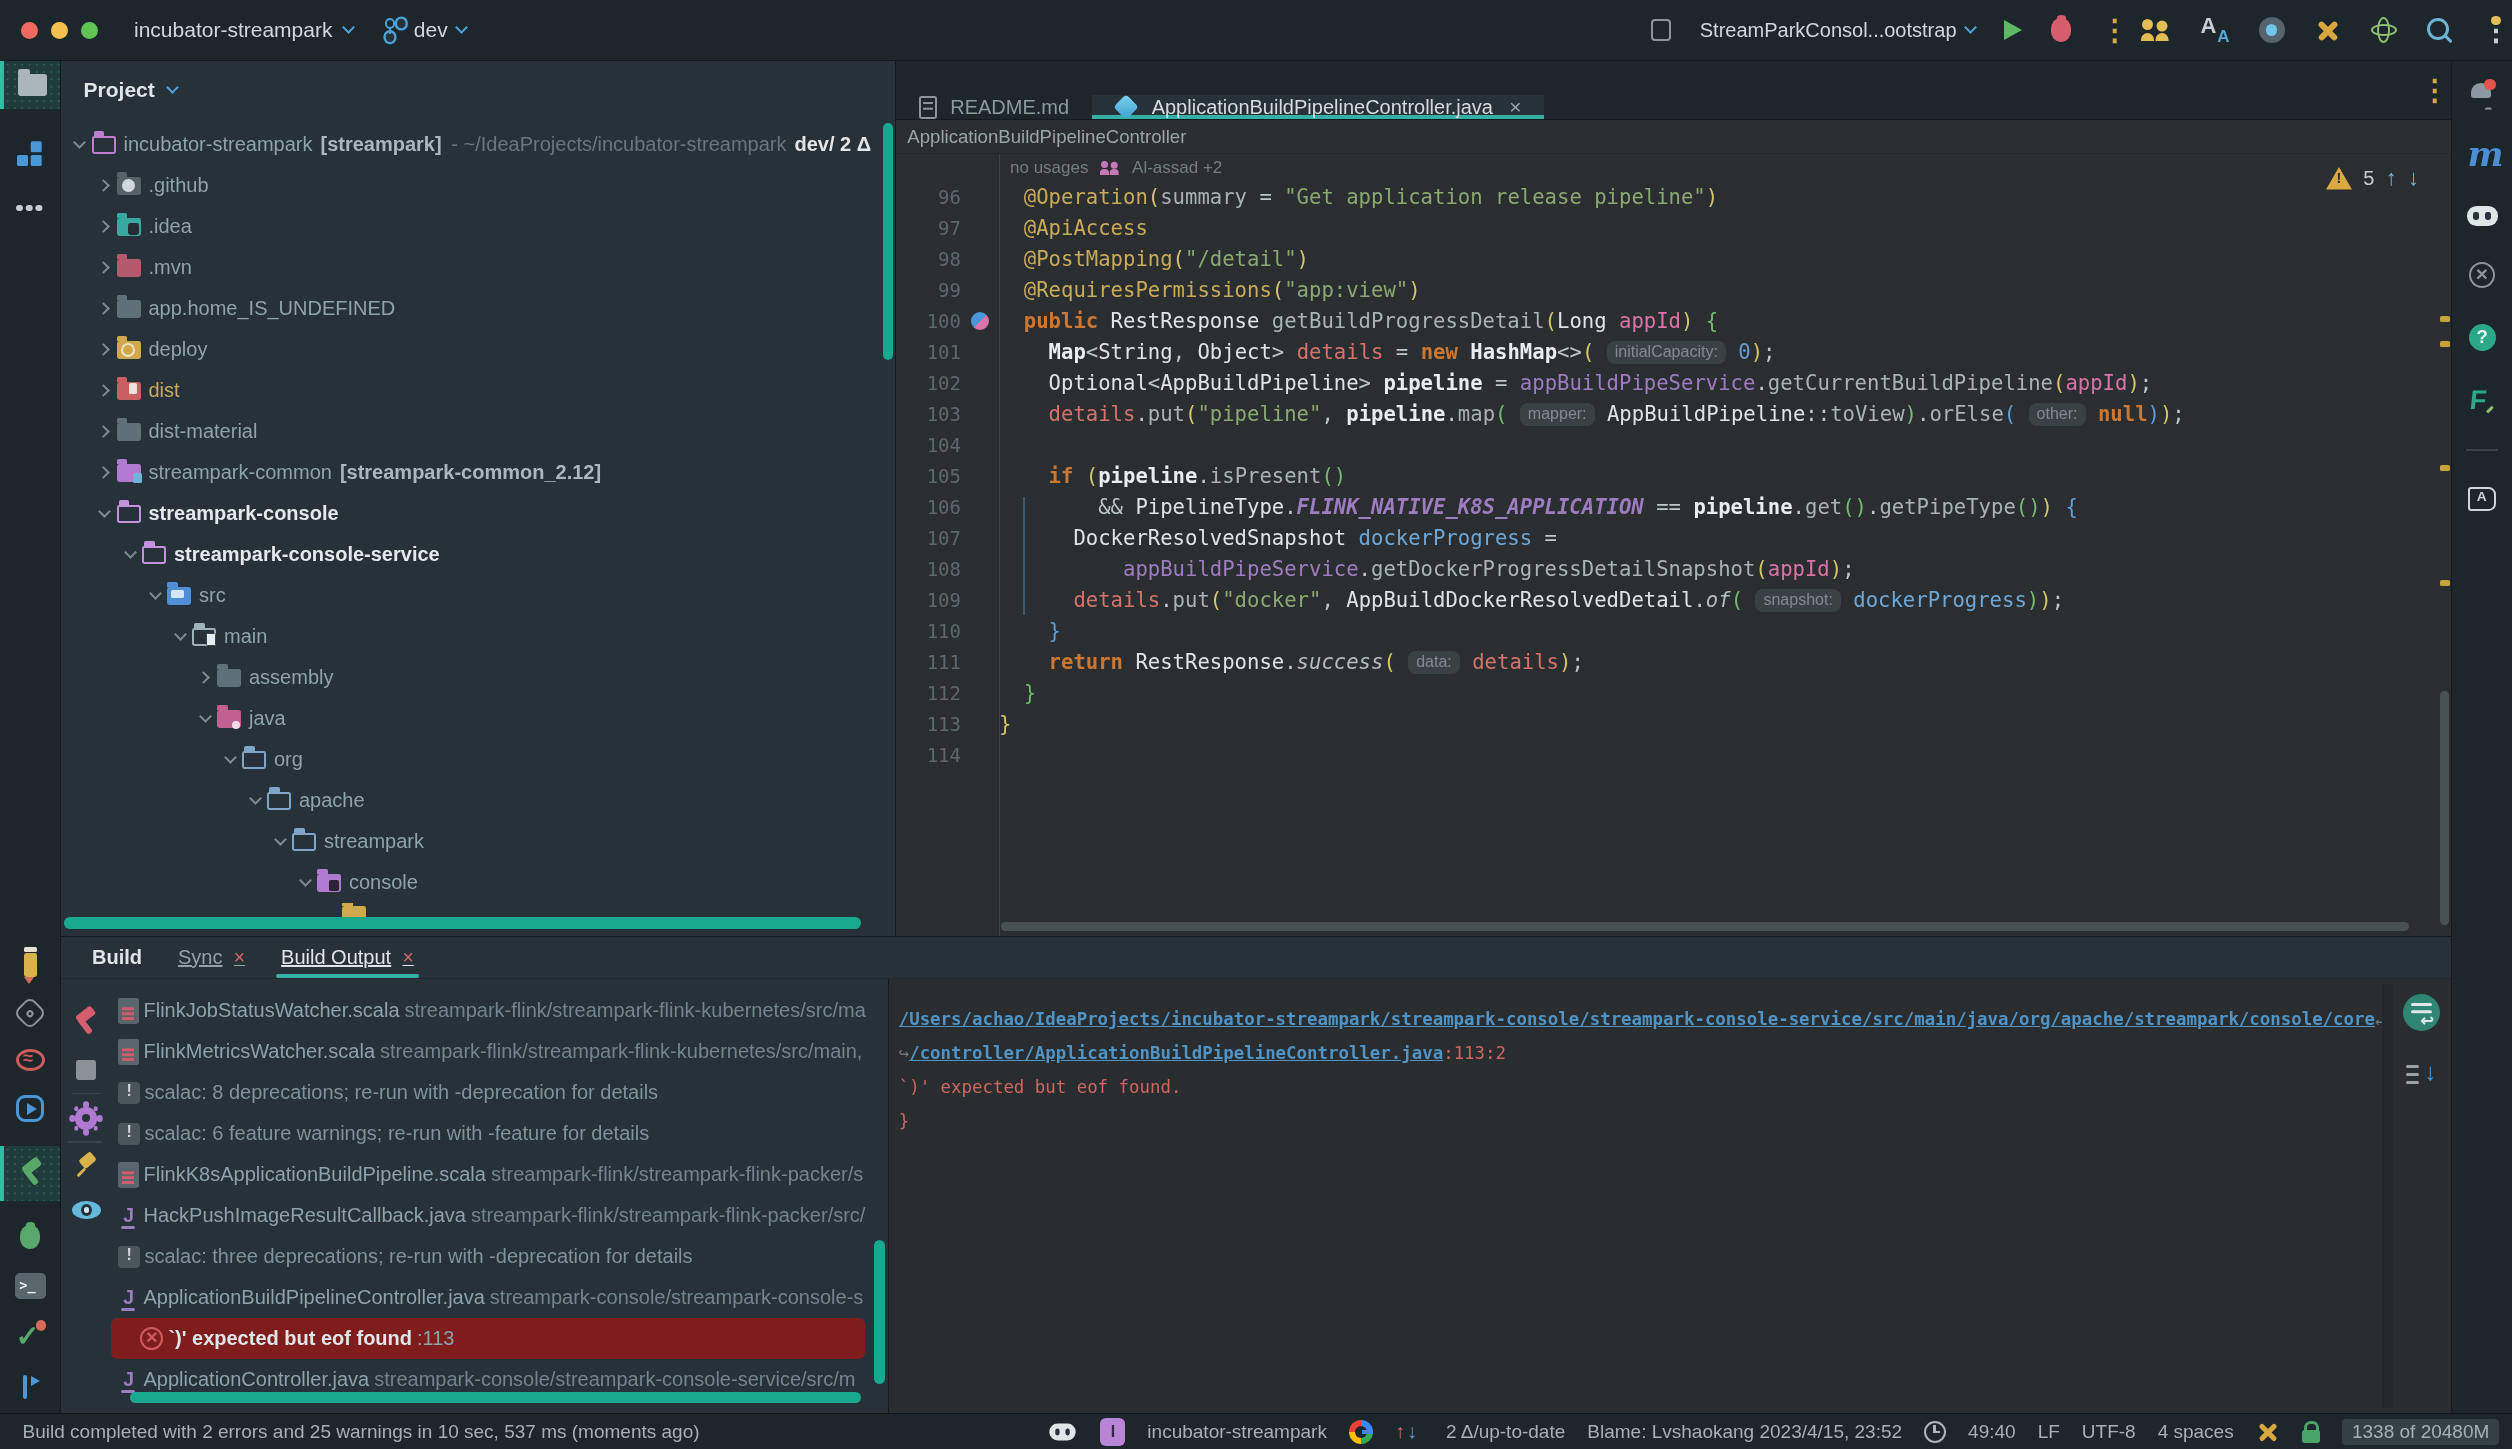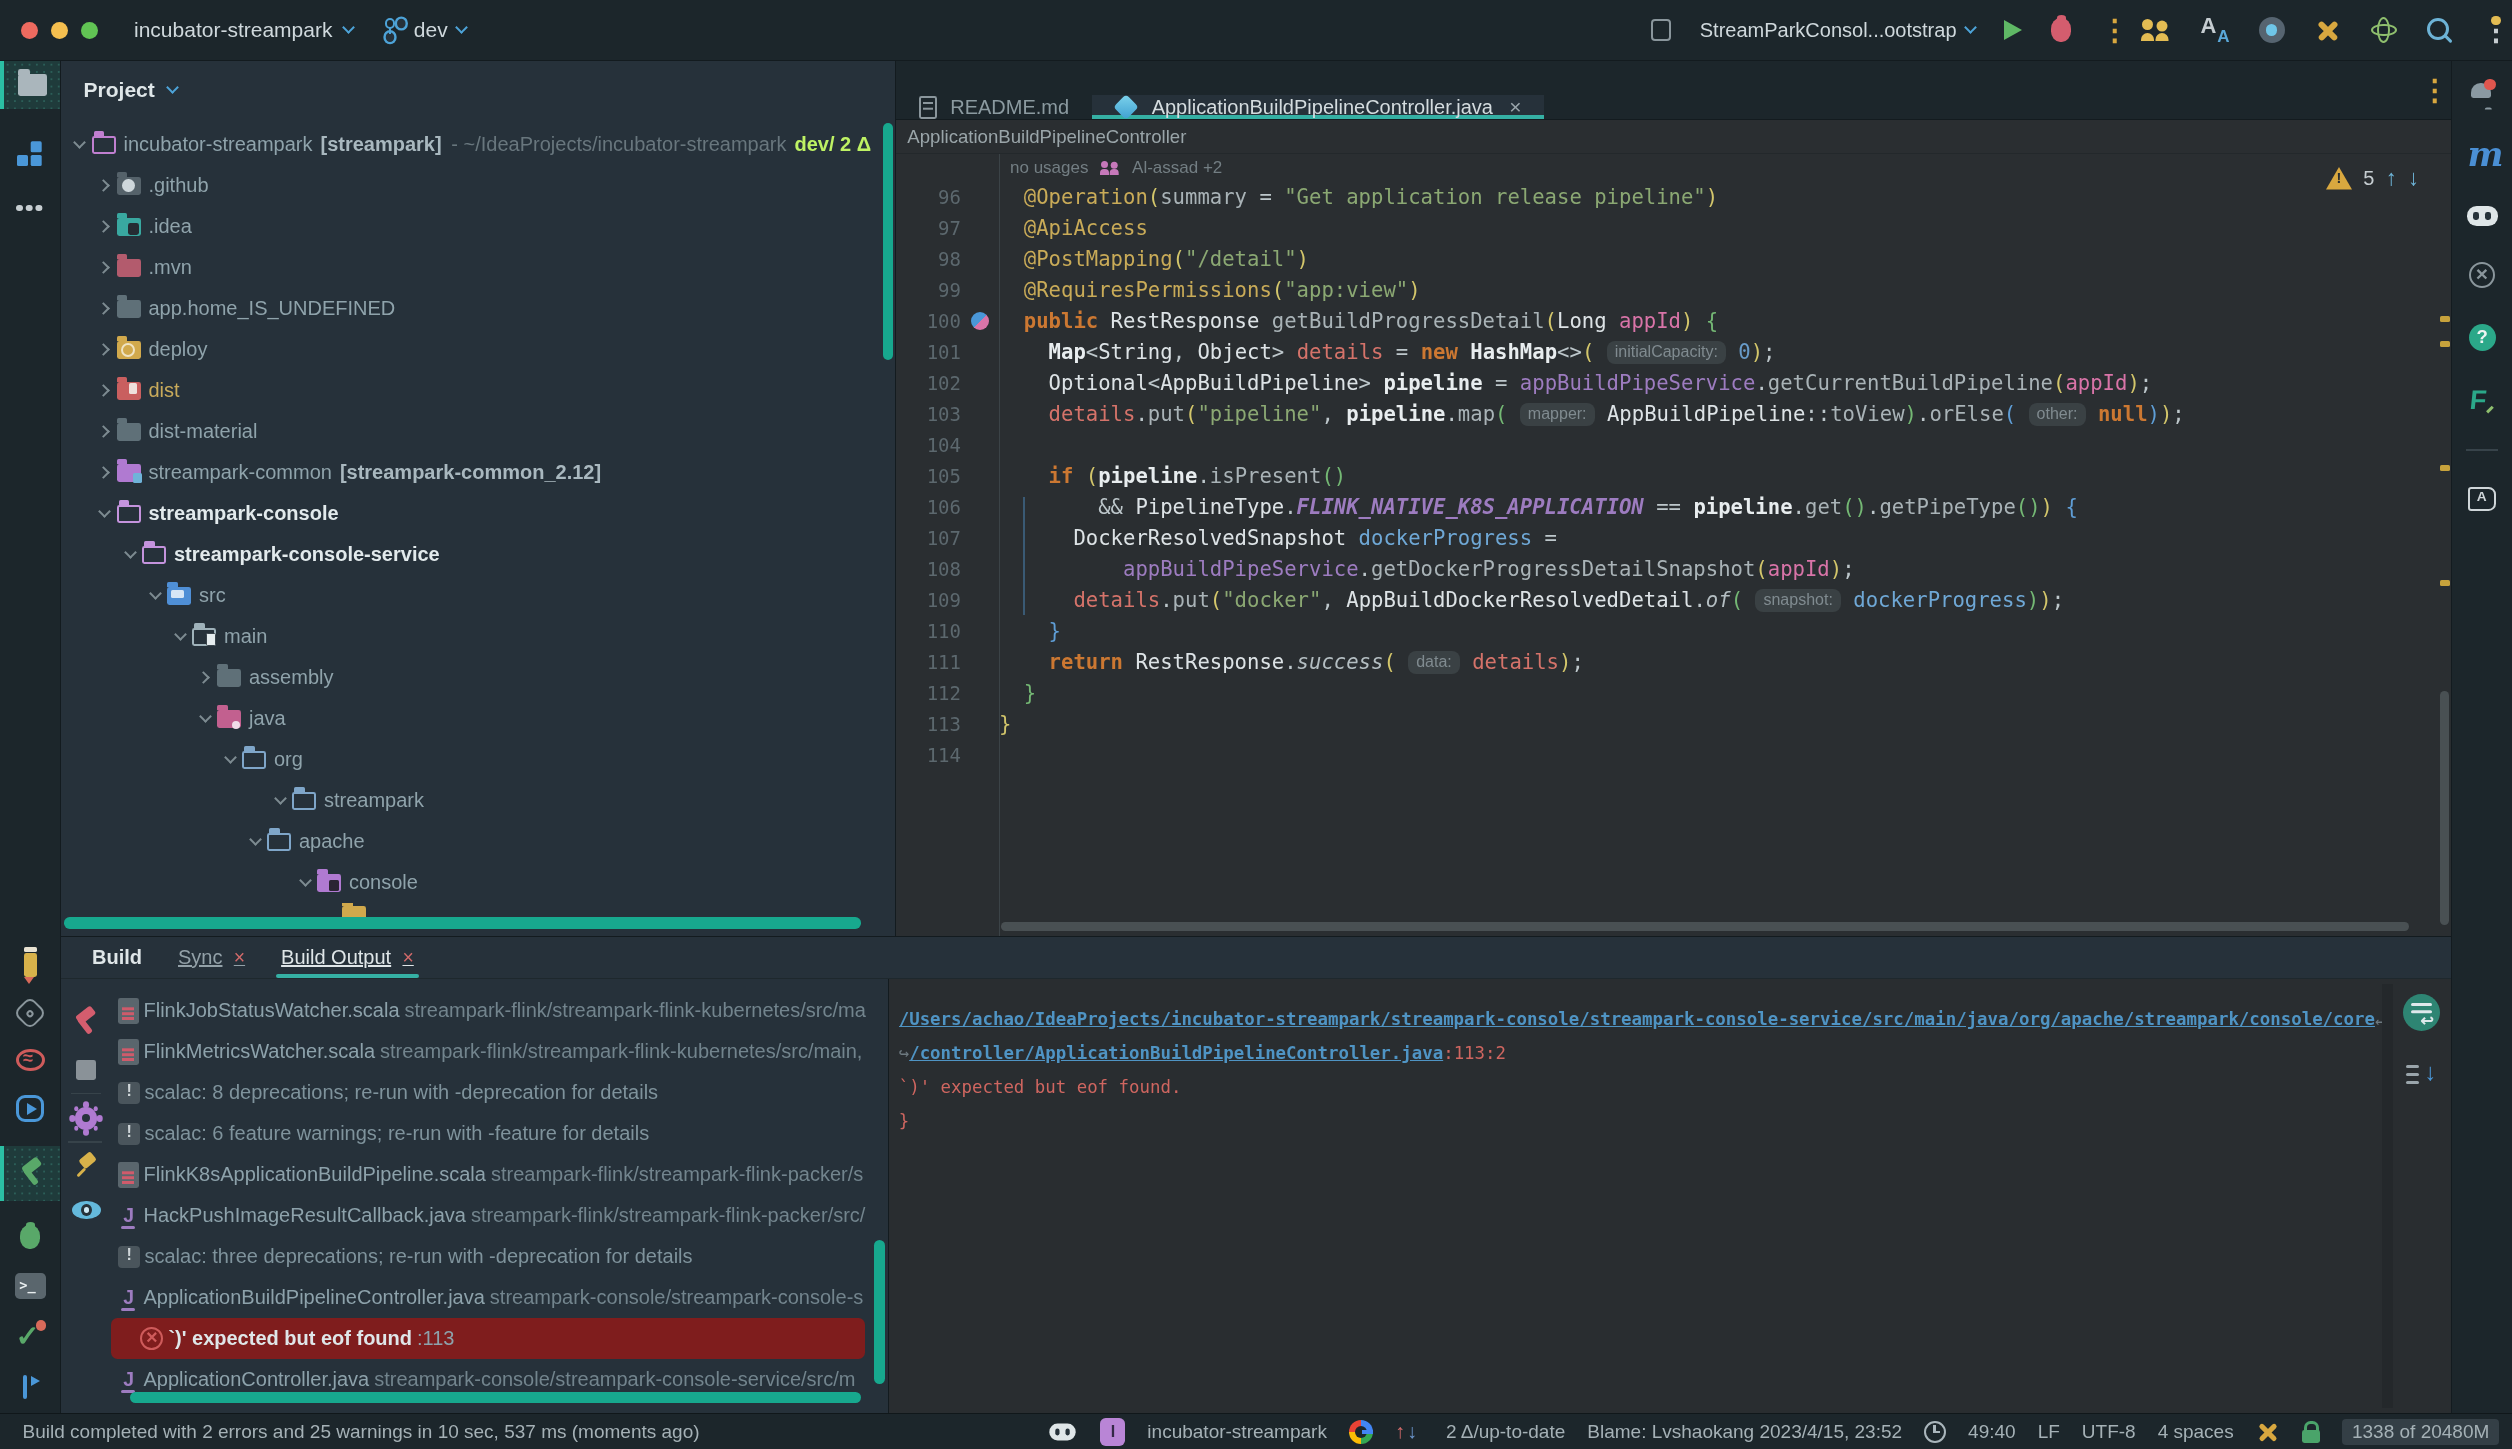--- a/index.html
+++ b/index.html
@@ -172,21 +172,21 @@
   .pp-head{height:58px;display:flex;align-items:center;gap:13px;padding-left:22.6px;color:#dfe6e8;font-size:21px;font-weight:700;}
   #tree{position:absolute;top:63px;left:0;right:0;}
   .trow{height:41px;display:flex;align-items:center;white-space:nowrap;font-size:20px;color:#8fa3ab;cursor:default;}
   .trow.partial{height:18px;overflow:hidden;align-items:flex-start;padding-top:3.2px;}
   .chvbox{width:24px;display:inline-flex;justify-content:center;flex:none;}
   .tlbl{margin-left:8px;}
   .tlbl.b{color:#e2eaec;font-weight:700;}
   .tlbl.excl{color:#c9ab5b;}
   .tbrk{color:#a9b8bf;font-weight:700;margin-left:8px;}
   .tpath{color:#68767d;margin-left:9.7px;}
-  .tbadge{color:#bef264;font-weight:700;margin-left:8px;}
+  .tbadge{color:#e5e5e5;font-weight:700;margin-left:8px;}
 
   
   .fld{position:relative;display:inline-block;width:24px;height:18px;border-radius:2.4px;background:#5f7078;flex:none;}
   .fld::before{content:"";position:absolute;top:-4.8px;left:0;width:10.5px;height:4.8px;border-radius:1.6px 1.6px 0 0;background:inherit;}
   .f-proj{background:transparent;border:2.4px solid #c07fd0;}
   .f-proj::before{background:#c07fd0;top:-6.5px;}
   .f-git{background:#55626a;}
   .f-git::after{content:"";position:absolute;inset:2.4px 5.7px;border-radius:50%;background:#cfd8dc;}
   .f-idea{background:#39a8a0;}
   .f-idea::after{content:"";position:absolute;right:1.6px;bottom:0.8px;width:10.5px;height:12px;border-radius:2.4px;background:#252c33;}
@@ -496,33 +496,33 @@
                 <span class="fld f-java"></span>
                 <span class="tlbl">java</span>
               </div>
               <div class="trow" style="padding-left: 157px;">
                 <span class="chvbox">
                   <span class="chv"></span>
                 </span>
                 <span class="fld f-pkg"></span>
                 <span class="tlbl">org</span>
               </div>
+              <div class="trow" style="padding-left: 182px;">
+                <span class="chvbox">
+                  <span class="chv"></span>
+                </span>
+                <span class="fld f-pkg"></span>
+                <span class="tlbl">apache</span>
+              </div>
               <div class="trow" style="padding-left: 207px;">
                 <span class="chvbox">
                   <span class="chv"></span>
                 </span>
                 <span class="fld f-pkg"></span>
                 <span class="tlbl">streampark</span>
-              </div>
-              <div class="trow" style="padding-left: 182px;">
-                <span class="chvbox">
-                  <span class="chv"></span>
-                </span>
-                <span class="fld f-pkg"></span>
-                <span class="tlbl">apache</span>
               </div>
               <div class="trow" style="padding-left: 232px;">
                 <span class="chvbox">
                   <span class="chv"></span>
                 </span>
                 <span class="fld f-consolepkg"></span>
                 <span class="tlbl">console</span>
               </div>
               <div class="trow partial" style="padding-left: 257px;">
                 <span class="chvbox"></span>

